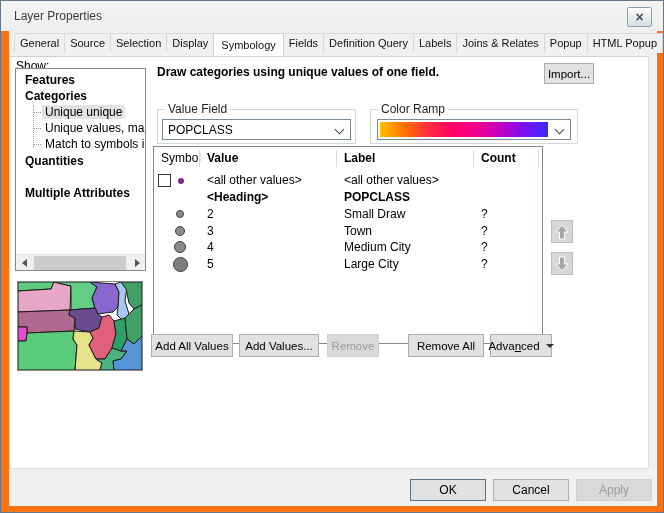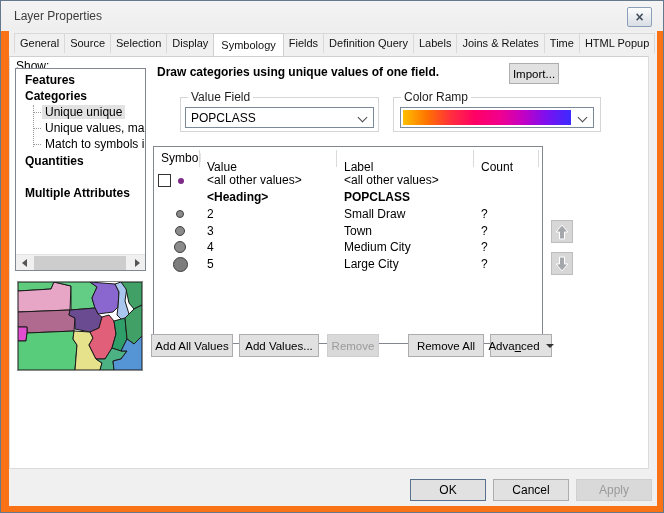--- a/index.html
+++ b/index.html
@@ -59,42 +59,42 @@
   .map-box { position:absolute; left:7px; top:224px; width:126px; height:90px;
              border:1px solid #8a8a8a; background:#fff; }
   .map-box svg { display:block; }
 
   
   .main-heading { position:absolute; left:147px; top:8px; font-weight:bold; }
   .btn { background:#e1e1e1; border:1px solid #adadad; font-family:"Liberation Sans",sans-serif;
          font-size:11.5px; color:#000; display:flex; align-items:center; justify-content:center;
          cursor:default; }
   .btn.disabled { background:#d9d9d9; border-color:#cfcfcf; color:#9b9b9b; }
-  .import-btn { position:absolute; left:499px; top:6px; width:50px; height:21px; }
-
-  .groupbox { position:absolute; top:40px; height:35px; border:1px solid #d5d5d5;margin-left:23px; }
+  .import-btn { position:absolute; left:534px; top:6px; width:50px; height:21px; }
+
+  .groupbox { position:absolute; top:52px; height:35px; border:1px solid #d5d5d5; }
   .gb-vf { left:147px; width:199px; }
   .gb-cr { left:360px; width:208px; }
   .gb-label { position:absolute; top:-8px; left:7px; background:#fff; padding:0 3px; color:#1e1e1e; }
 
   .combo { position:absolute; background:#fff; border:1px solid #7a8a99; height:21px; }
   .combo-vf { left:4px; top:9px; width:189px; }
   .combo-cr { left:6px; top:9px; width:194px; }
   .combo-text { position:absolute; left:5px; top:3px; }
   .chev { position:absolute; right:7px; top:6px; width:7px; height:7px;
           border-right:1.4px solid #4a4a4a; border-bottom:1.4px solid #4a4a4a;
           transform:rotate(45deg) ; }
   .ramp-swatch { position:absolute; left:2px; top:2px; width:168px; height:15px; }
 
   
   .utable { position:absolute; left:143px; top:89px; width:390px; height:198px;
             border:1px solid #828790; background:#fff; }
   .uheader { position:absolute; left:0; top:0; width:100%; height:22px; background:#fff; }
   .hcell { position:absolute; top:4px; white-space:nowrap; }
-  .hcell.b { font-weight:normal;margin-top:9px; }
+  .hcell.b { font-weight:bold; }
   .hsep { position:absolute; top:3px; height:17px; width:1px; background:#dadada; }
   .trow { position:absolute; left:0; width:100%; height:17px; line-height:17px; }
   .cell { position:absolute; top:0; white-space:nowrap; }
   .cell.val { left:53px; } .cell.lab { left:190px; } .cell.cnt { left:327px; }
   .cell.bold { font-weight:bold; }
   .sym-zone { position:absolute; left:0; top:0; width:45px; height:17px; }
   .cbx { position:absolute; left:4px; top:2px; width:13px; height:13px; background:#fff;
          border:1px solid #333; }
   .dot-other { position:absolute; left:24px; top:6px; width:6px; height:6px; border-radius:50%;
                background:#7d2b86; }
@@ -142,21 +142,21 @@
     <div class="tabs">
       <div class="tab">General</div>
       <div class="tab">Source</div>
       <div class="tab">Selection</div>
       <div class="tab">Display</div>
       <div class="tab active">Symbology</div>
       <div class="tab">Fields</div>
       <div class="tab">Definition Query</div>
       <div class="tab">Labels</div>
       <div class="tab">Joins &amp; Relates</div>
-      <div class="tab">Time</div>
+      <div class="tab">Popup</div>
       <div class="tab">HTML Popup</div>
     </div>
 
     <div class="page">
 
       <div class="show-label">Show:</div>
 
       <div class="tree">
         <div class="titem bold" style="top:19px"><span class="tlabel">Categories</span></div>
         <div class="titem bold" style="top:3px"><span class="tlabel">Features</span></div>

